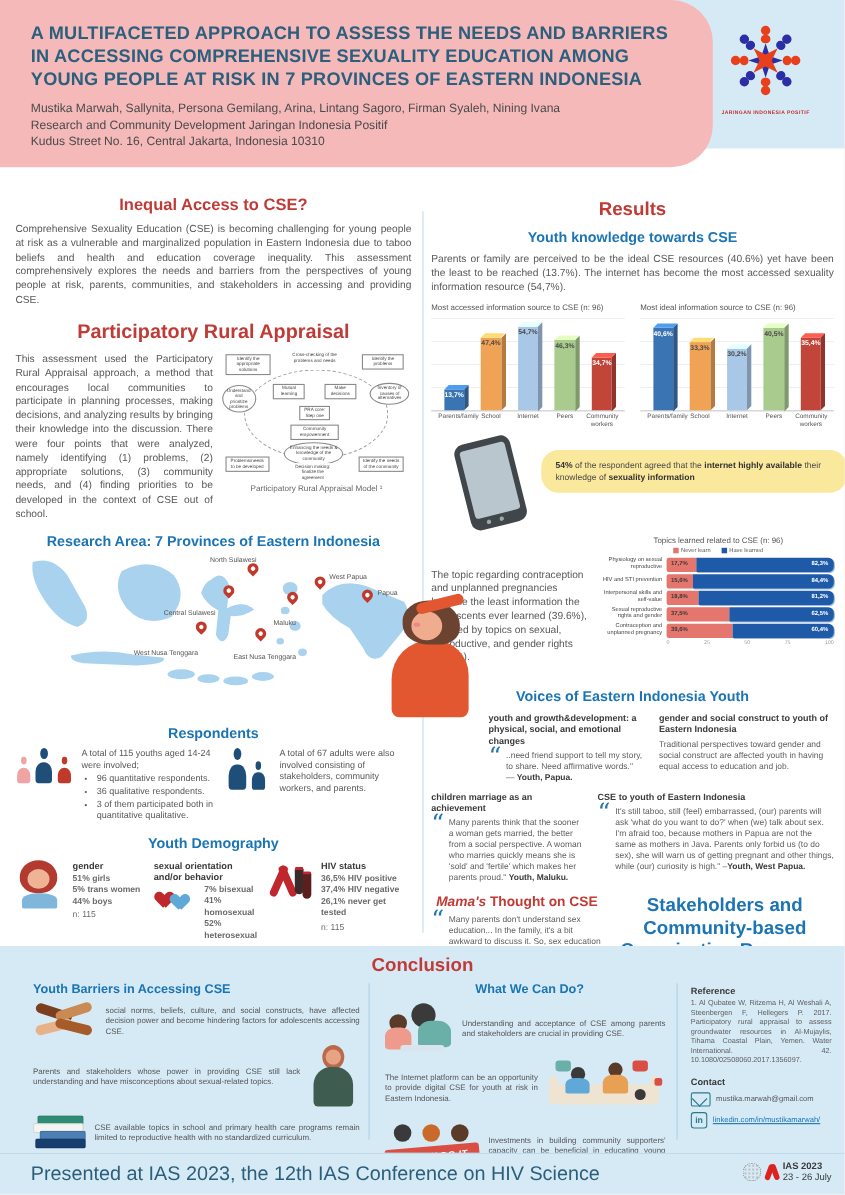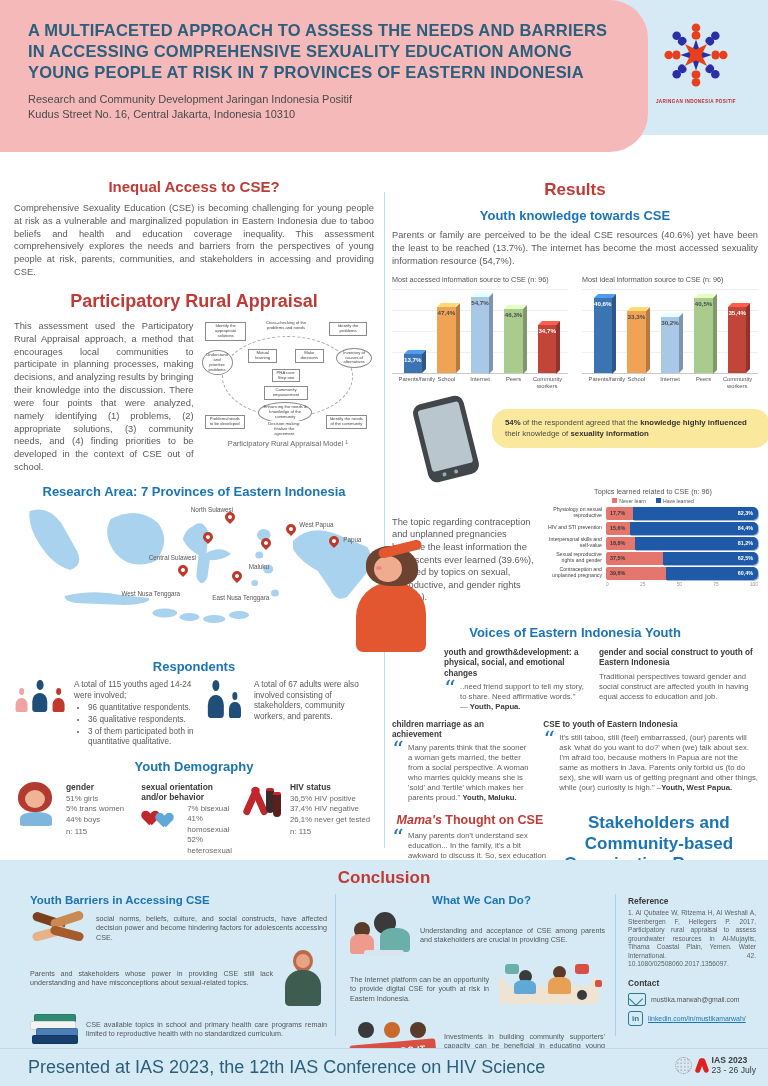--- a/index.html
+++ b/index.html
@@ -47,21 +47,21 @@
   .picto{display:inline-block;position:relative;}
   .picto::before{content:'';position:absolute;left:50%;top:0;transform:translateX(-50%);
                  width:38%;height:30%;border-radius:50%;background:var(--c);}
   .picto::after{content:'';position:absolute;left:50%;bottom:0;transform:translateX(-50%);
                 width:86%;height:60%;border-radius:45% 45% 18% 18%;background:var(--c);}
   .trio{display:flex;align-items:flex-end;gap:2px;width:52px;flex:none;justify-content:center;}
   .duo{display:flex;align-items:flex-end;gap:2px;width:44px;flex:none;justify-content:center;}
   
   .demo-row{display:flex;gap:8px;margin-top:8px;}
   .demo-col .dlabel{font-size:8.4px;font-weight:bold;color:#3A3A3A;margin-bottom:2px;}
-  .demo-col .dline{font-size:7.8px;color:#6a6a6a;line-height:1.35;}
+  .demo-col .dline{font-size:7.8px;color:#6a6a6a;line-height:1.35;font-weight:bold;}
   .demo-col .dn{font-size:7.8px;color:#6a6a6a;margin-top:2px;}
   .avatar{width:44px;height:44px;flex:none;position:relative;}
   .avatar .hair{position:absolute;left:4px;top:0;width:34px;height:30px;border-radius:50% 50% 45% 45%;background:#B23A30;}
   .avatar .face{position:absolute;left:11px;top:8px;width:20px;height:18px;border-radius:50%;background:#EFB396;}
   .avatar .body{position:absolute;left:6px;bottom:0;width:32px;height:14px;border-radius:45% 45% 10% 10%;background:#7FB6DC;}
   .hearts{width:42px;height:34px;flex:none;position:relative;}
   .heart{position:absolute;width:18px;height:16px;}
   .heart::before,.heart::after{content:'';position:absolute;width:9px;height:14px;border-radius:9px 9px 0 0;background:var(--c);}
   .heart::before{left:2px;transform:rotate(-45deg);}
   .heart::after{left:8px;transform:rotate(45deg);}
@@ -189,20 +189,21 @@
 </style>
 </head>
 <body>
 
 <div class="poster">
 
   <div class="header">
     <div class="pinkpanel">
       <div class="ptitle">A MULTIFACETED APPROACH TO ASSESS THE NEEDS AND BARRIERS IN ACCESSING COMPREHENSIVE SEXUALITY EDUCATION AMONG YOUNG PEOPLE AT RISK IN 7 PROVINCES OF EASTERN INDONESIA</div>
       <div class="pauthors">
+        <div>Mustika Marwah, Sallynita, Persona Gemilang, Arina, Lintang Sagoro, Firman Syaleh, Nining Ivana</div>
         <div>Research and Community Development Jaringan Indonesia Positif</div>
         <div>Kudus Street No. 16, Central Jakarta, Indonesia 10310</div>
       </div>
     </div>
     <div class="logo">
       <svg width="78" height="78" viewBox="-40 -40 80 80">
         <g>
           <path d="M0,-16 L4,-4 L16,0 L4,4 L0,16 L-4,4 L-16,0 L-4,-4 Z" fill="#2B2FA6"></path>
           <path d="M0,-16 L4,-4 L16,0 L4,4 L0,16 L-4,4 L-16,0 L-4,-4 Z" fill="#E8401C" transform="rotate(45)"></path>
           <g id="p0" transform="rotate(0)">
@@ -524,21 +525,21 @@
       </div>
     </div>
 
     <div class="phone-row">
       <div class="phone">
         <i class="screen"></i>
           <i class="dot" style="left:14px;"></i>
           <i class="dot" style="left:26px;"></i>
       </div>
       <div class="callout">
-        <b>54%</b><span> of the respondent agreed that the </span><b>knowledge highly influenced</b><span> their knowledge of </span><b>sexuality information</b>
+        <b>54%</b><span> of the respondent agreed that the </span><b>internet highly available</b><span> their knowledge of </span><b>sexuality information</b>
       </div>
     </div>
 
     <div class="topics-row">
       <p class="topic-note">The topic regarding contraception and unplanned pregnancies became the least information the adolescents ever learned (39.6%), followed by topics on sexual, reproductive, and gender rights (37.5%).</p>
       <div class="schart">
         <div class="sctitle">Topics learned related to CSE (n: 96)</div>
         <div class="slegend">
           <span class="li">
               <i class="sw" style="background:#E4766D;"></i>

